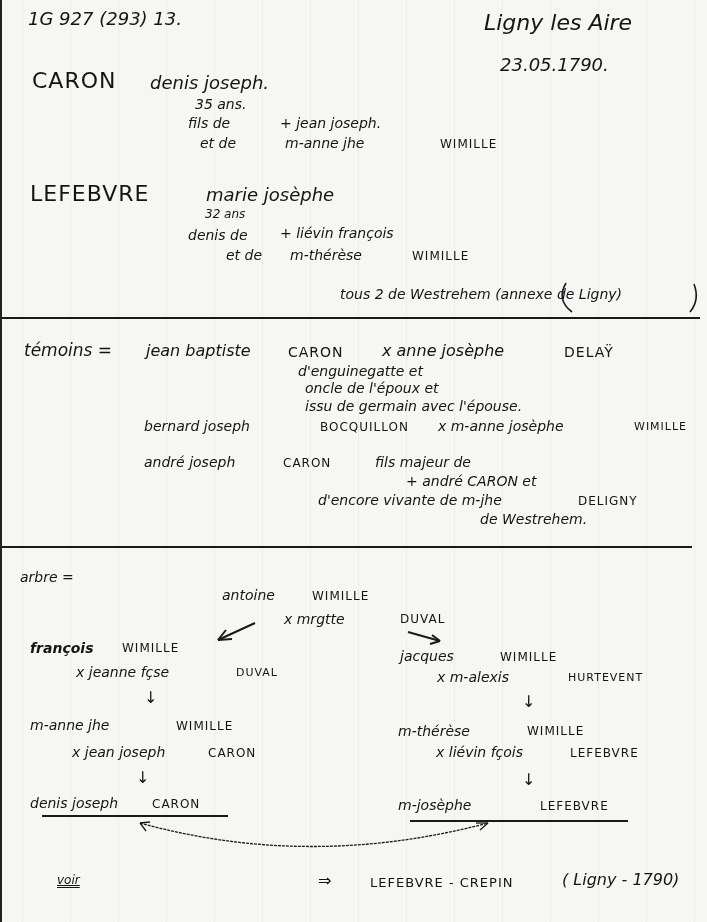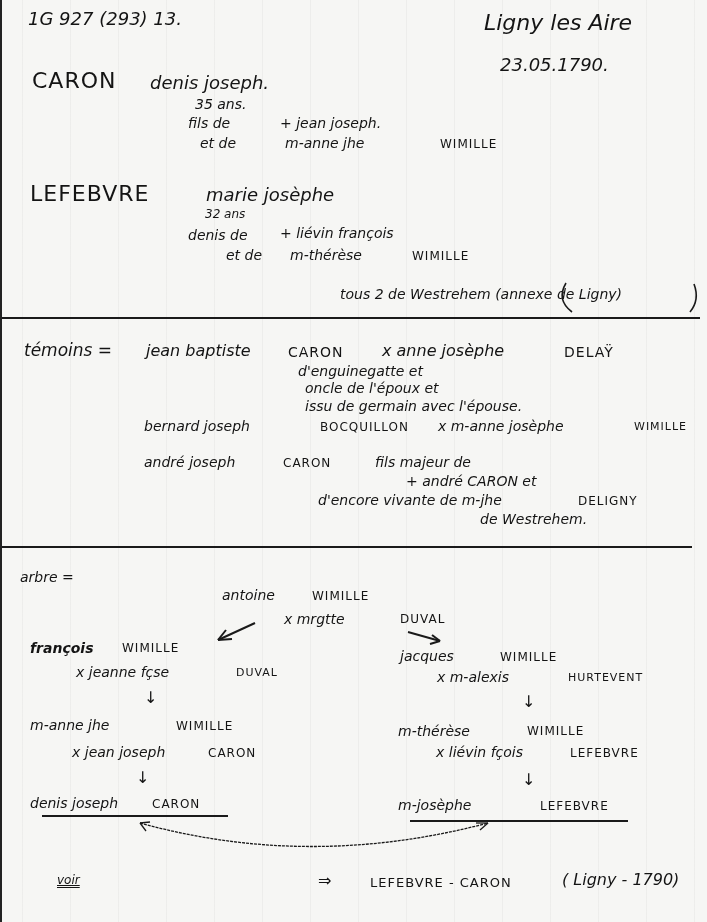--- a/index.html
+++ b/index.html
@@ -114,21 +114,21 @@
   <span class="t scap" style="left:527px;top:725px;">WIMILLE</span>
   <span class="t hw sm" style="left:436px;top:745px;">x liévin fçois</span>
   <span class="t scap" style="left:570px;top:747px;">LEFEBVRE</span>
   <span class="t mid" style="left:522px;top:772px;">↓</span>
   <span class="t hw sm" style="left:398px;top:798px;">m-josèphe</span>
   <span class="t scap" style="left:540px;top:800px;">LEFEBVRE</span>
   <div class="ul" style="left:410px;top:820px;width:218px;"></div>
 
   <span class="t hw xs" style="left:57px;top:874px;text-decoration:underline double;">voir</span>
   <span class="t mid" style="left:318px;top:873px;">⇒</span>
-  <span class="t scap" style="left:370px;top:876px;font-size:13px;">LEFEBVRE - CARON</span>
+  <span class="t scap" style="left:370px;top:876px;font-size:13px;">LEFEBVRE - CREPIN</span>
   <span class="t hw mid" style="left:562px;top:872px;">( Ligny - 1790)</span>
 
   <svg class="ov" width="707" height="922" viewBox="0 0 707 922">
 
     <path d="M 566 283 Q 556 300 572 312" stroke="#1a1a1a" stroke-width="1.6" fill="none"></path>
     <path d="M 694 284 Q 700 300 690 312" stroke="#1a1a1a" stroke-width="1.6" fill="none"></path>
 
     <g stroke="#1a1a1a" stroke-width="2" fill="none">
       <line x1="255" y1="623" x2="218" y2="640"></line>
       <line x1="218" y1="640" x2="232" y2="639"></line>

